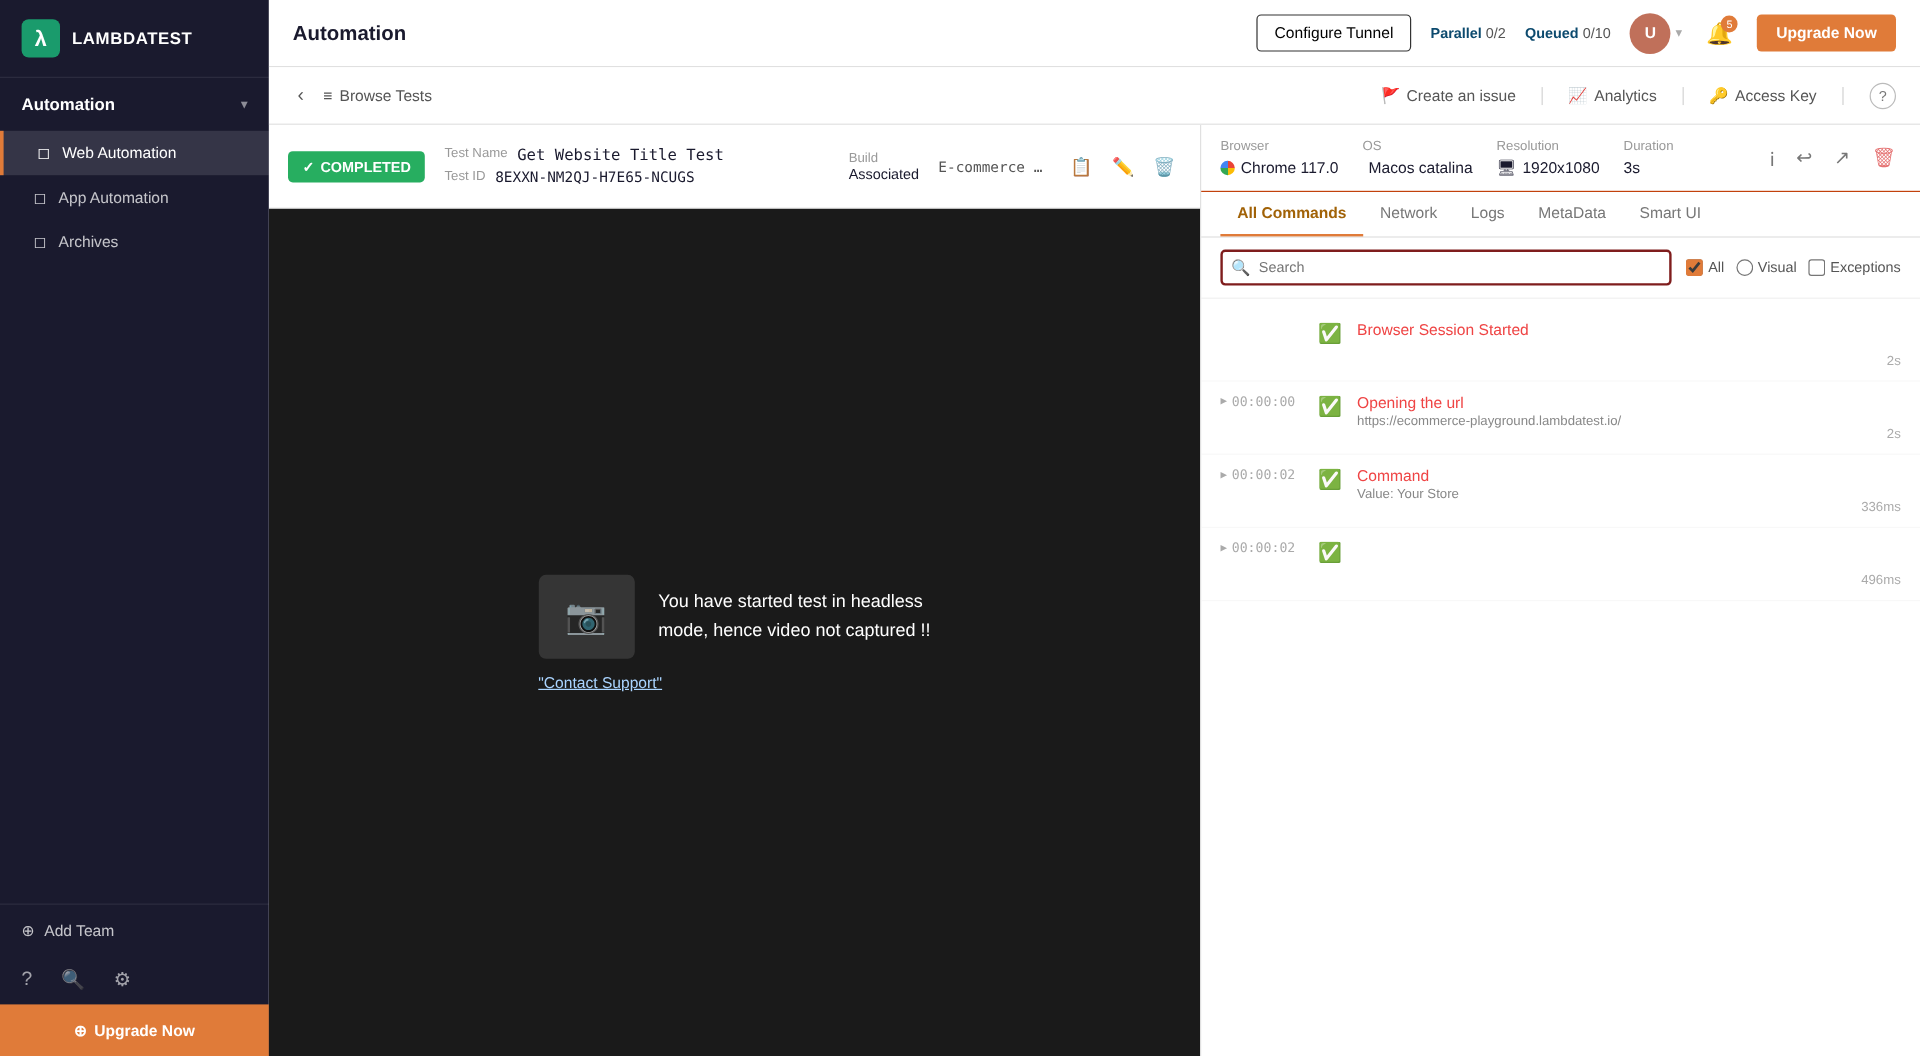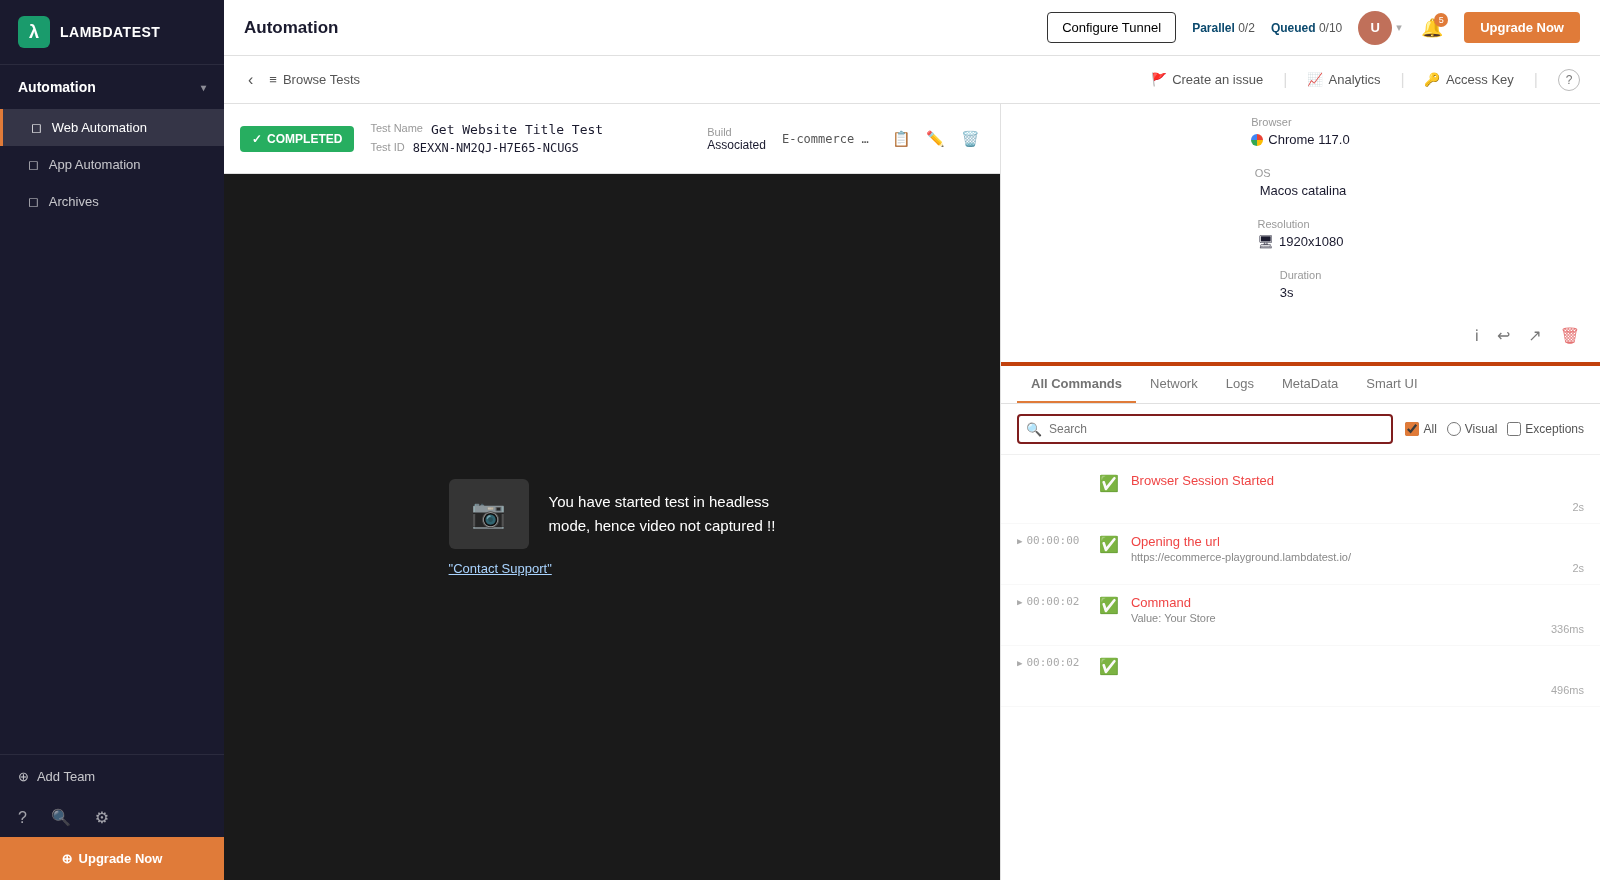--- a/index.html
+++ b/index.html
@@ -373,26 +373,25 @@
       background: #fff;
       border-left: 1px solid #e0e0e0;
       display: flex;
       flex-direction: column;
       flex-shrink: 0;
     }
 
     
     .browser-info-bar {
       display: flex;
-      align-items: center;
+      align-items: flex-end;
       padding: 12px 16px;
       gap: 20px;
-      border-bottom: 4px solid #c2410c;
+      border-bottom: 1px solid #c2410c;
       flex-shrink: 0;
-      flex-direction: column;
     }
     .info-group {
       display: flex;
       flex-direction: column;
       gap: 4px;
     }
     .info-group-label {
       font-size: 11px;
       color: #999;
       font-weight: 500;
@@ -435,21 +434,21 @@
     }
     .tab-item {
       padding: 10px 14px;
       font-size: 13px;
       color: #777;
       cursor: pointer;
       border-bottom: 2px solid transparent;
       white-space: nowrap;
     }
     .tab-item.active {
-      color: #737373;
+      color: #a16207;
       border-bottom-color: #e07b39;
       font-weight: 600;
     }
 
     
     .search-filter-bar {
       display: flex;
       align-items: center;
       padding: 10px 16px;
       gap: 12px;

